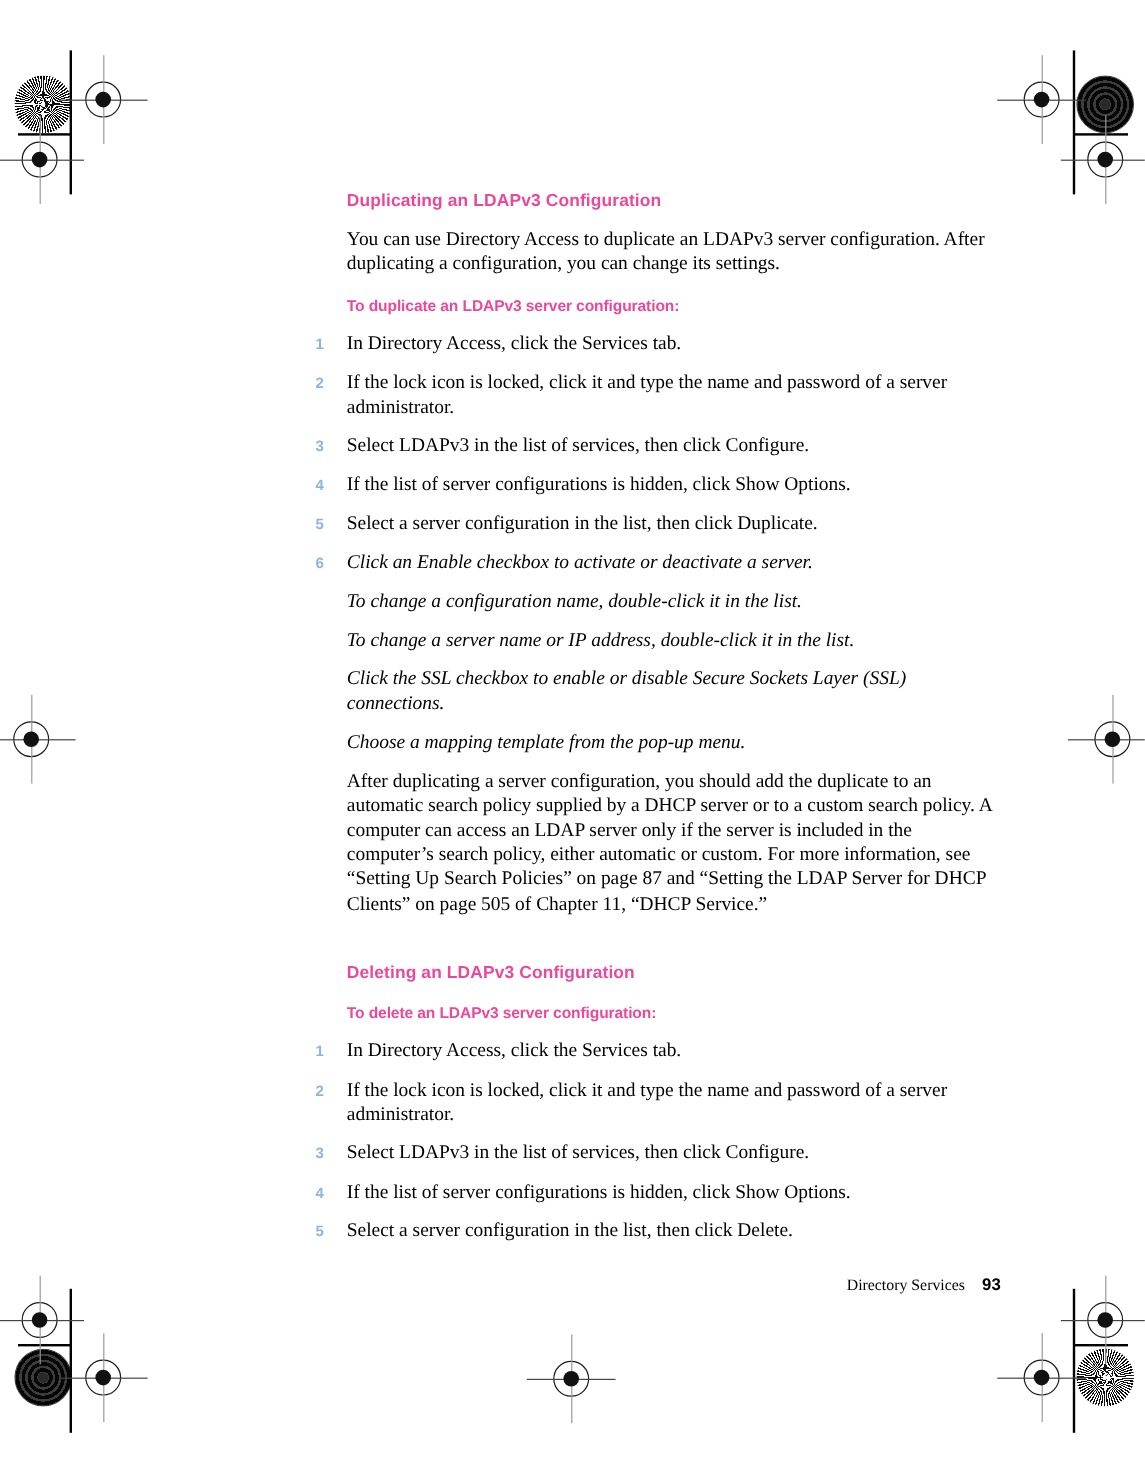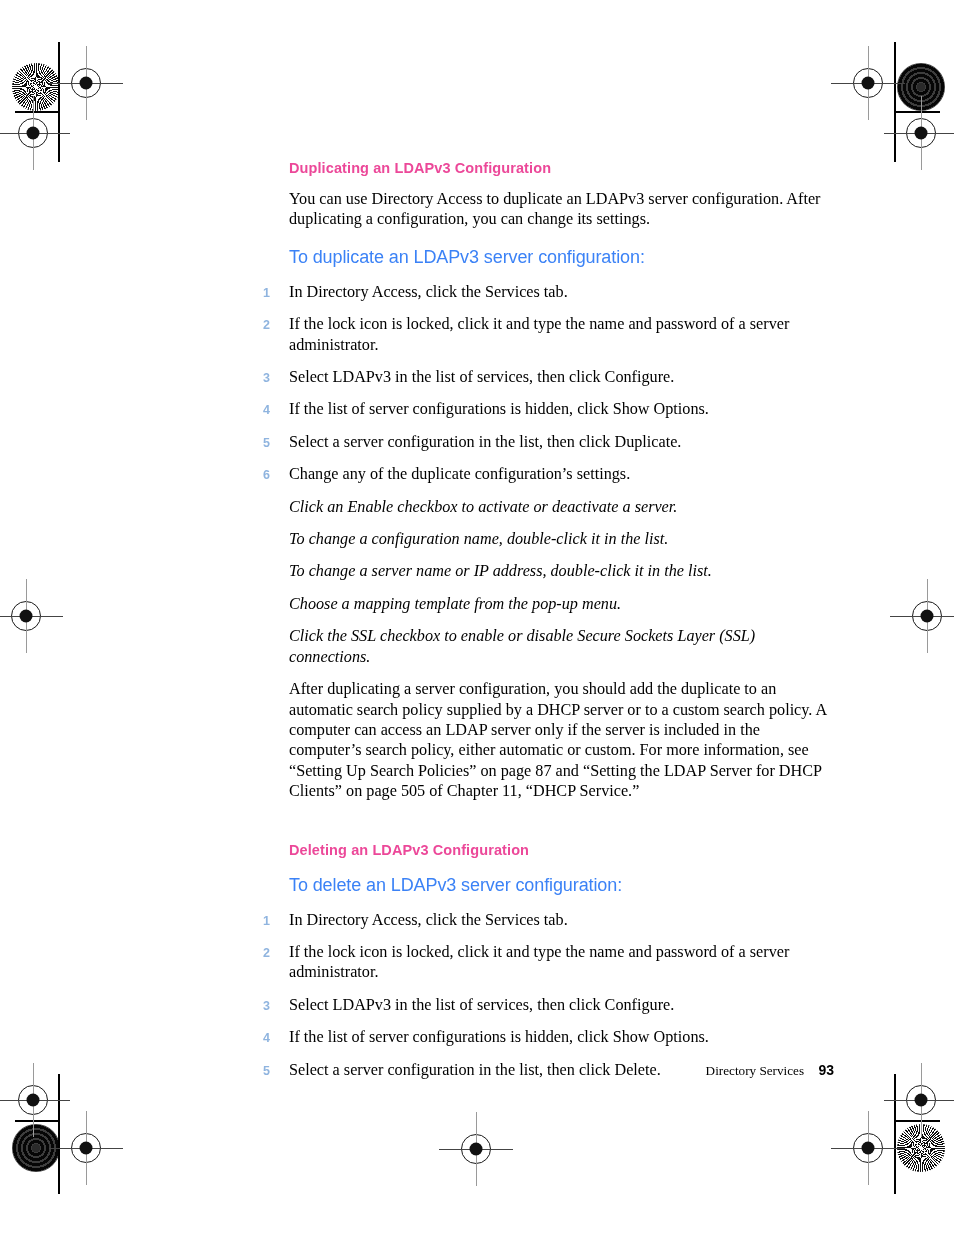--- a/index.html
+++ b/index.html
@@ -81,23 +81,23 @@
 
   .body-para {
     font-size: 16.2px;
     line-height: 20.4px;
     margin: 10px 0 11px 26px;
     text-align: left;
   }
 
   .proc-heading {
     font-family: "Liberation Sans", sans-serif;
-    font-weight: normal;
-    font-size: 18px;
-    color: #3b82f6;
+    font-weight: bold;
+    font-size: 13px;
+    color: #ec4899;
     letter-spacing: -0.1px;
     margin: 17px 0 14px 26px;
   }
 
   .steps { margin: 0; padding: 0; list-style: none; }
   .step {
     position: relative;
     padding-left: 26px;
     margin-bottom: 12px;
     font-size: 16.2px;
@@ -244,30 +244,29 @@
     <li class="step">
       <span class="step-num">4</span>
       <span>If the list of server configurations is hidden, click Show Options.</span>
     </li>
     <li class="step">
       <span class="step-num">5</span>
       <span>Select a server configuration in the list, then click Duplicate.</span>
     </li>
     <li class="step">
       <span class="step-num">6</span>
-      <span>Change any of the duplicate configuration’s settings.</span>
     </li>
   </ol>
 
   <ul class="substeps">
     <li class="substep">Click an Enable checkbox to activate or deactivate a server.</li>
     <li class="substep">To change a configuration name, double-click it in the list.</li>
     <li class="substep">To change a server name or IP address, double-click it in the list.</li>
+    <li class="substep">Click the SSL checkbox to enable or disable Secure Sockets Layer (SSL) connections.</li>
     <li class="substep">Choose a mapping template from the pop-up menu.</li>
-    <li class="substep">Click the SSL checkbox to enable or disable Secure Sockets Layer (SSL) connections.</li>
   </ul>
 
   <p class="closing-para">After duplicating a server configuration, you should add the duplicate to an automatic search policy supplied by a DHCP server or to a custom search policy. A computer can access an LDAP server only if the server is included in the computer’s search policy, either automatic or custom. For more information, see “Setting Up Search Policies” on page 87 and “Setting the LDAP Server for DHCP Clients” on page 505 of Chapter 11, “DHCP Service.”</p>
 
   <h2 class="section-heading second">Deleting an LDAPv3 Configuration</h2>
 
 
   <h3 class="proc-heading">To delete an LDAPv3 server configuration:</h3>
 
   <ol class="steps">

